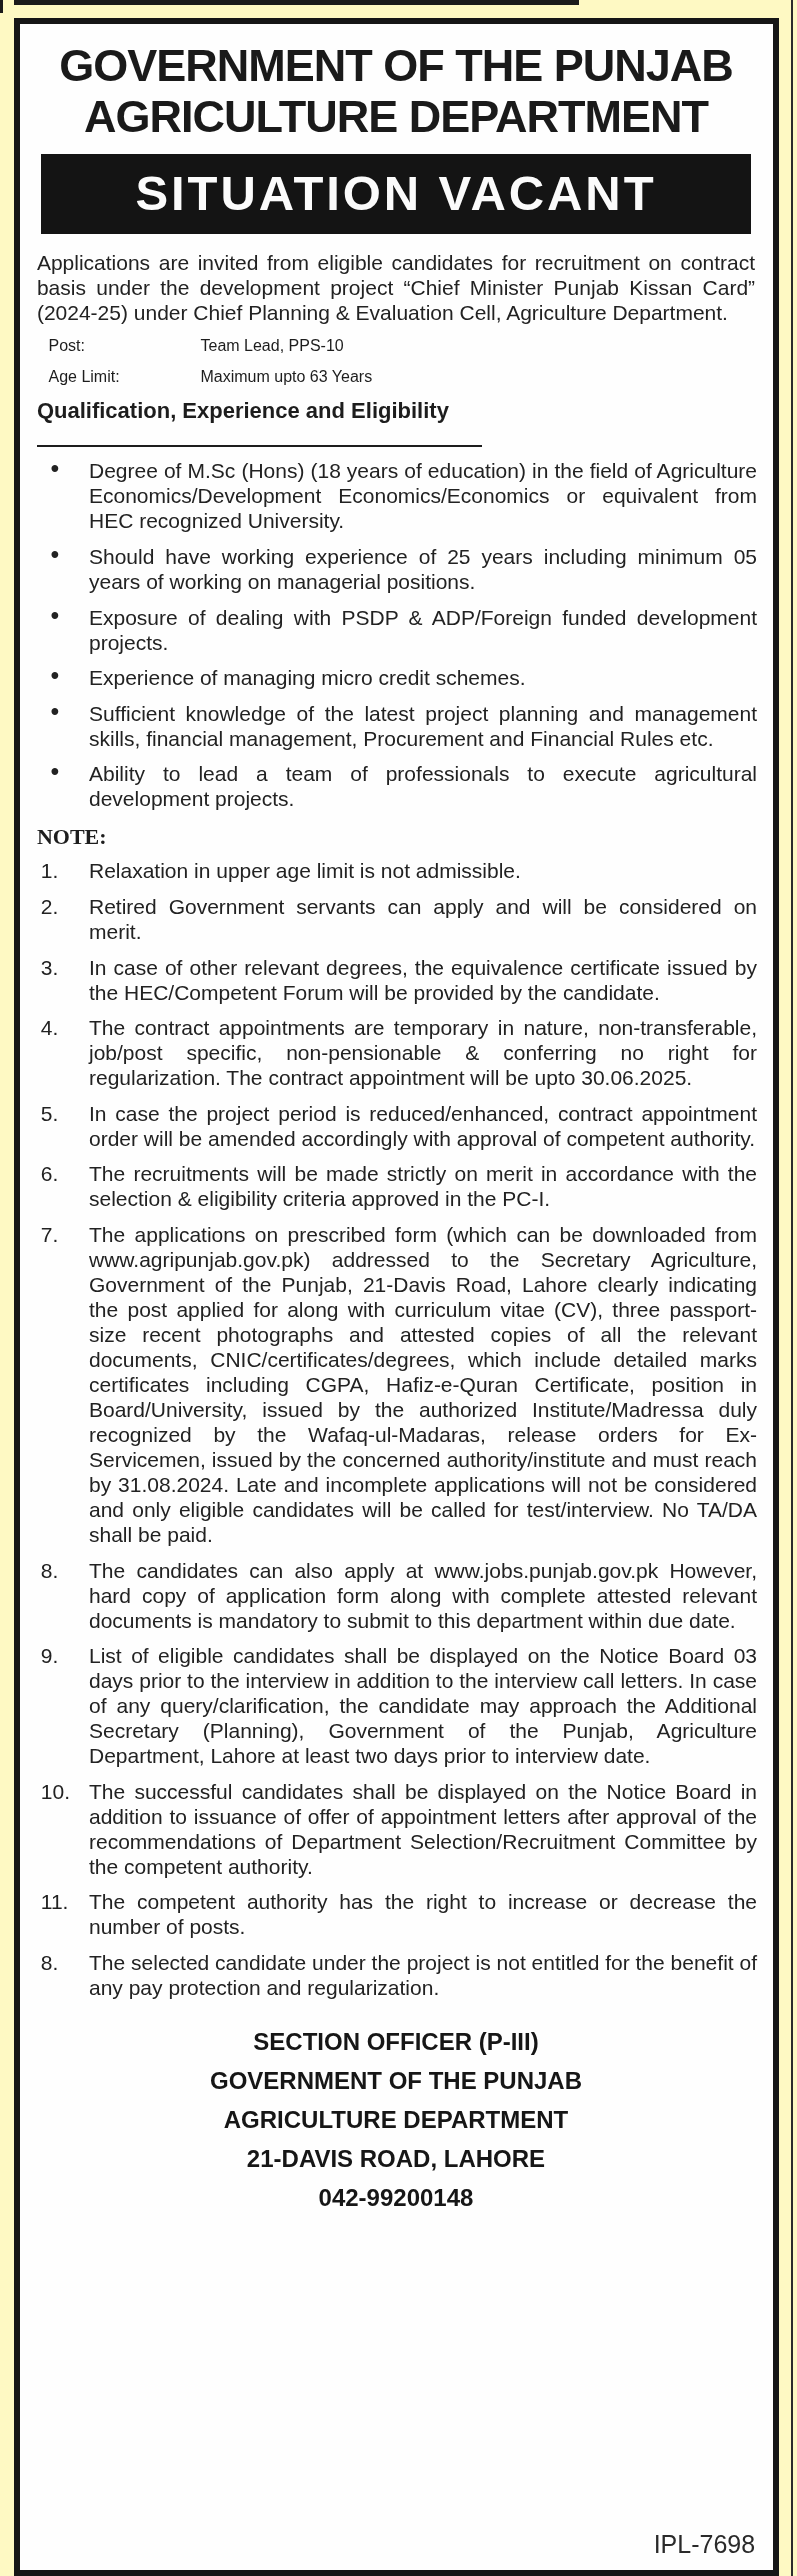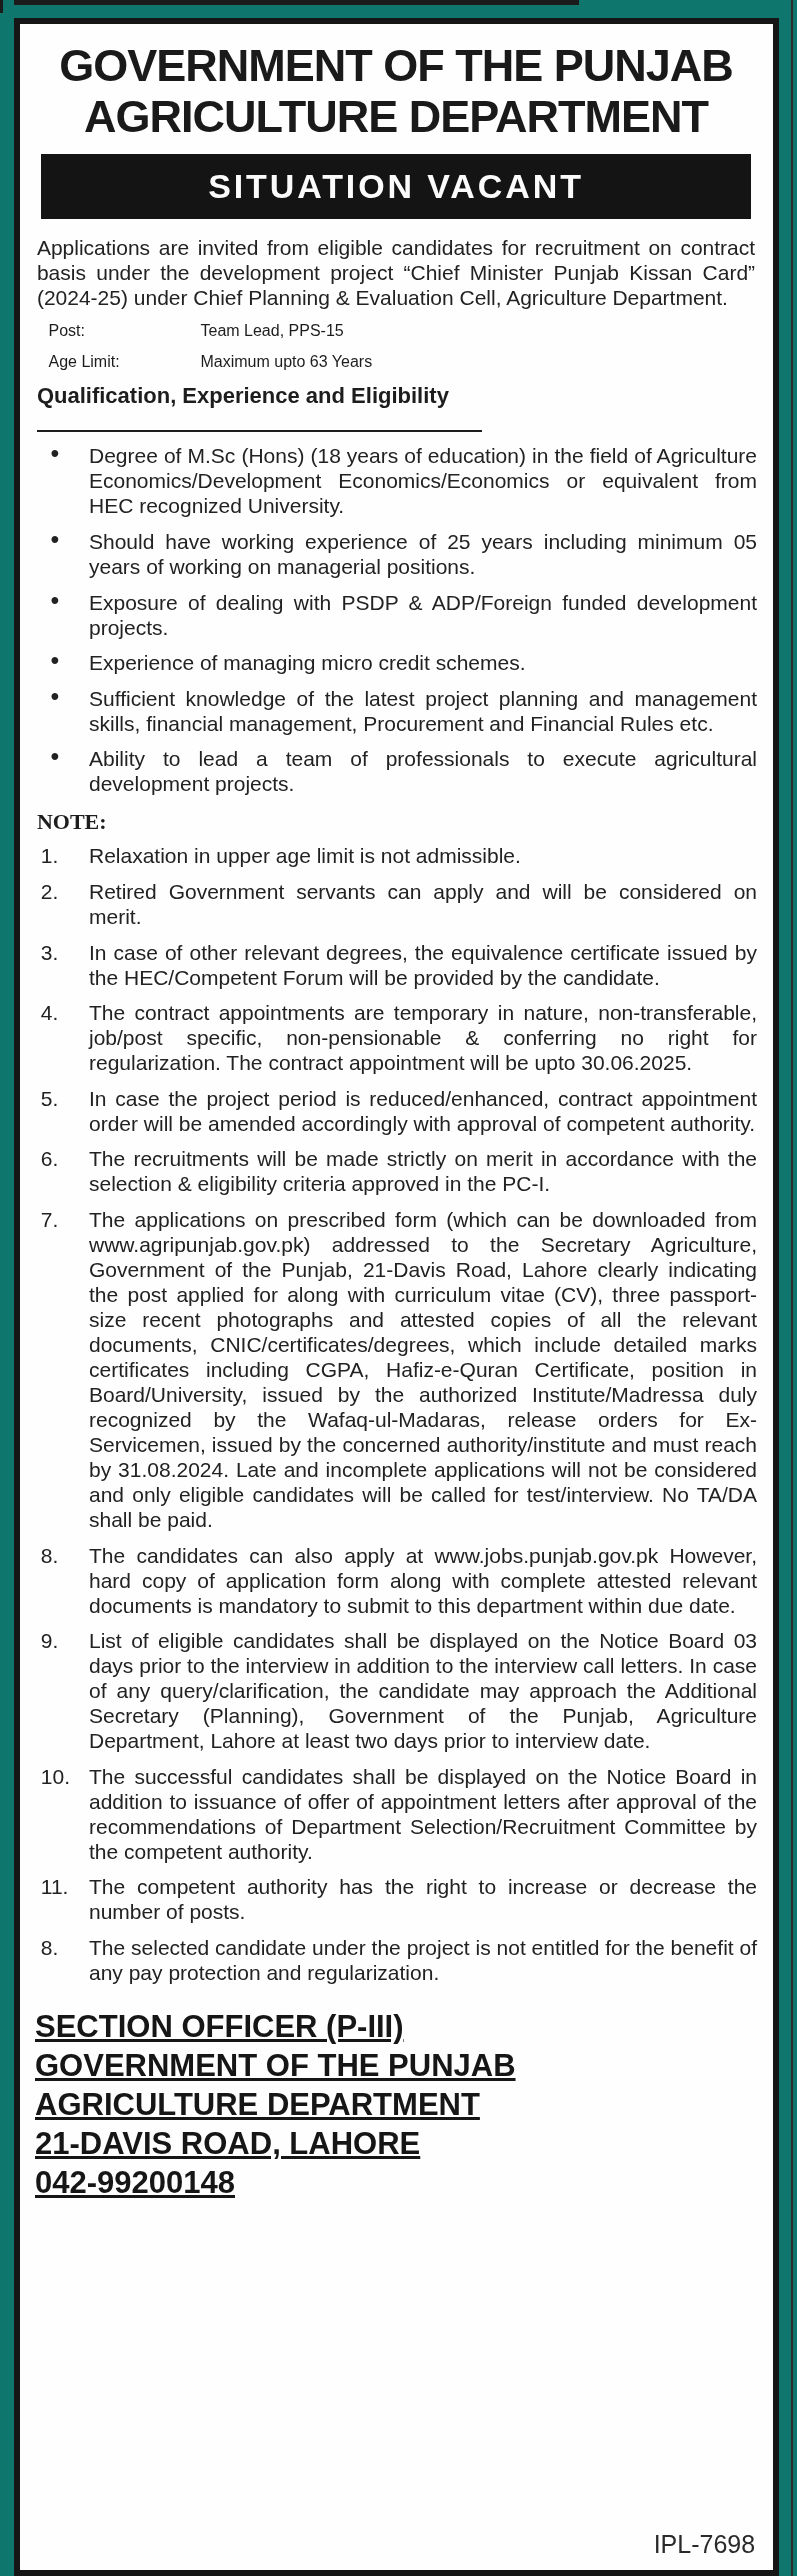--- a/index.html
+++ b/index.html
@@ -1,39 +1,39 @@
 <!DOCTYPE html>
 <html><head>
 <meta charset="utf-8">
 <style>
   * { margin:0; padding:0; box-sizing:border-box; }
   html,body { background:#e9e9e9; }
   body { width:797px; height:2576px; position:relative; font-family:"Liberation Sans","DejaVu Sans",sans-serif; }
-  .page { position:absolute; inset:0; background:#0f766e; overflow:hidden; }
+  .page { position:absolute; inset:0; background:#fef9c3; overflow:hidden; }
 
   
   .top-partial-rule { position:absolute; left:13.5px; top:0; width:565px; height:4.8px; background:#1b1b1b; }
   .top-left-tick   { position:absolute; left:0; top:0; width:2.9px; height:12.6px; background:#1b1b1b; }
   .column-rule     { position:absolute; left:791px; top:0; width:1.9px; height:2576px; background:#2c2c2c; }
 
   
   .ad-box {
     position:absolute; left:13.5px; top:18.4px; width:765px; height:2558px;
     background:#fefefe; border:6.8px solid #161616;
     padding:11.6px 15.5px 9.7px 15.5px;
     display:flex; flex-direction:column;
     color:#222;
   }
 
   .title { text-align:center; font-size:45px; line-height:1.14; font-weight:700;
            letter-spacing:-1px; color:#1a1a1a; margin-top:3.9px; }
   .title span { display:block; }
 
   .banner { margin:11.6px 5.8px 0 5.8px; background:#141414; color:#fbfbfb;
-            text-align:center; font-weight:700; font-size:34px; letter-spacing:2.9px;
+            text-align:center; font-weight:700; font-size:49px; letter-spacing:2.9px;
             padding:14.5px 0 16.5px 0; line-height:1; }
 
   .intro { margin:15.5px 1.9px 0 1.9px; font-size:21px; line-height:25px; text-align:justify; }
 
   .kv { display:flex; margin:12.6px 0 0 13.5px; font-size:16px; font-weight:400; color:#1d1d1d; }
   .kv-label { width:152px; flex:0 0 152px; }
 
   .qual-heading { margin:12.6px 0 0 1.9px; font-size:22px; font-weight:700; color:#1d1d1d;
                   align-self:flex-start; border-bottom:2.9px solid #1d1d1d;
                   padding:0 33px 20px 0; line-height:1.2; }
@@ -43,22 +43,22 @@
                   font-size:21px; line-height:25px; text-align:justify; }
   ul.bullets .b { position:absolute; left:15.5px; top:-1.9px; font-size:25px; }
 
   .note-heading { font-size:22px; font-weight:700; color:#1d1d1d; margin:1.9px 0 8.7px 1.9px;font-family:Liberation Serif, serif; }
 
   ol.notes { list-style:none; }
   ol.notes li { position:relative; padding-left:54px; margin-bottom:10.6px;
                 font-size:21px; line-height:25px; text-align:justify; }
   ol.notes .num { position:absolute; left:5.8px; top:0; }
 
-  .signature { margin-top:11.6px; text-align:left; font-weight:700; color:#161616;
-               font-size:31px; line-height:39px; letter-spacing:0;text-decoration:underline; }
+  .signature { margin-top:11.6px; text-align:center; font-weight:700; color:#161616;
+               font-size:24px; line-height:39px; letter-spacing:0; }
 
   .ref { margin-top:auto; text-align:right; font-size:25px; color:#2a2a2a; padding:5.8px 1.9px 1.9px 0; }
 </style>
 </head>
 <body>
 
 <div class="page">
   <div class="top-partial-rule"></div>
   <div class="top-left-tick"></div>
   <div class="column-rule"></div>
@@ -71,21 +71,21 @@
     </h1>
 
     <div class="banner">
       <span>SITUATION VACANT</span>
     </div>
 
     <p class="intro">Applications are invited from eligible candidates for recruitment on contract basis under the development project “Chief Minister Punjab Kissan Card” (2024-25) under Chief Planning &amp; Evaluation Cell, Agriculture Department.</p>
 
     <div class="kv">
       <span class="kv-label">Post:</span>
-      <span class="kv-value">Team Lead, PPS-15</span>
+      <span class="kv-value">Team Lead, PPS-10</span>
     </div>
 
     <div class="kv">
       <span class="kv-label">Age Limit:</span>
       <span class="kv-value">Maximum upto 63 Years</span>
     </div>
 
     <h2 class="qual-heading">Qualification, Experience and Eligibility</h2>
 
     <ul class="bullets">

